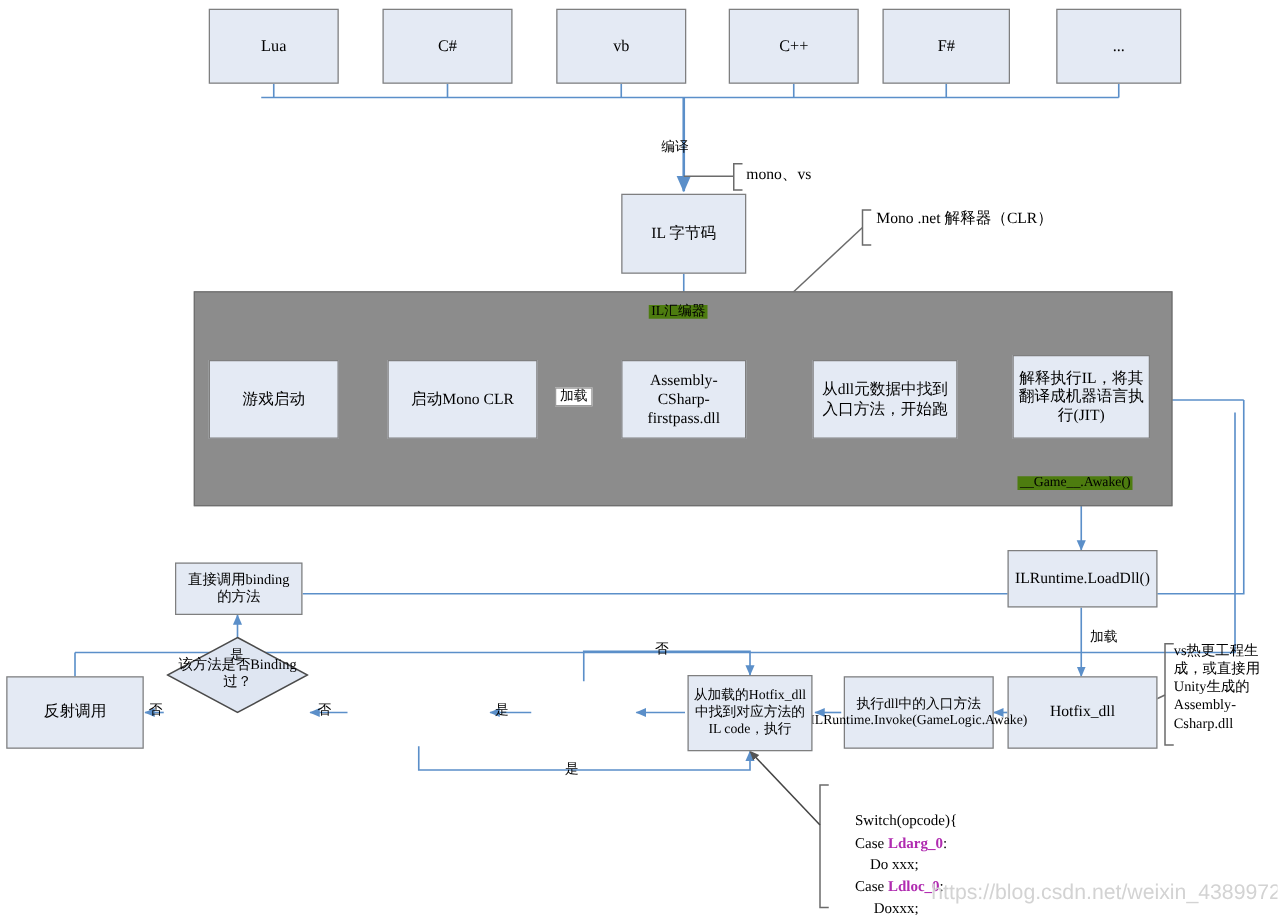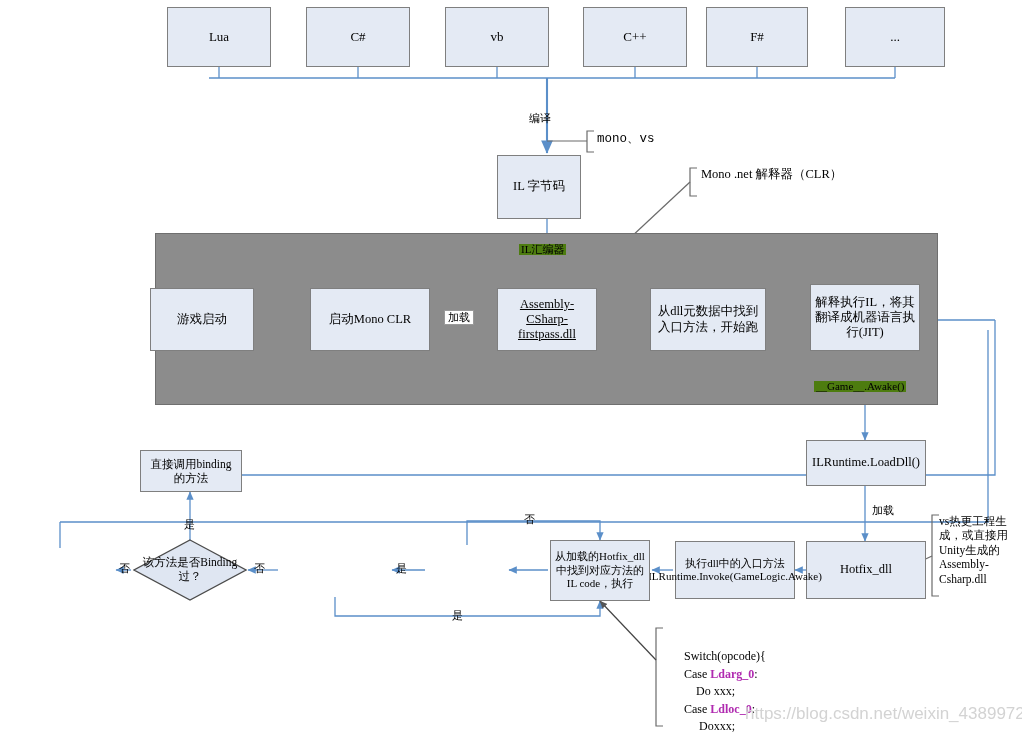--- a/index.html
+++ b/index.html
@@ -195,40 +195,40 @@
       <span>C++</span>
     </div>
   <div class="node lang" style="left:706px;top:7px;width:102px;height:60px;">
       <span>F#</span>
     </div>
   <div class="node lang" style="left:845px;top:7px;width:100px;height:60px;">
       <span>...</span>
     </div>
 
   <div class="edge-label" style="left:529px;top:113px;">编译</div>
-  <div class="note left-al" style="left:597px;top:132px;font-family:Liberation Mono, monospace;">mono、vs</div>
-
-  <div class="node" style="left:497px;top:155px;width:84px;height:64px;">
+  <div class="note left-al" style="left:597px;top:132px;">mono、vs</div>
+
+  <div class="node" style="left:497px;top:155px;width:100px;height:64px;">
       <span>IL 字节码</span>
     </div>
 
   <div class="note left-al" style="left:701px;top:167px;">Mono .net 解释器（CLR）</div>
 
   <div class="gray-panel" style="left:155px;top:233px;width:783px;height:172px;"></div>
 
   <div class="edge-label plain-white" style="left:519px;top:244px;">IL汇编器</div>
 
-  <div class="node" style="left:150px;top:288px;width:104px;height:63px;">
+  <div class="node" style="left:167px;top:288px;width:104px;height:63px;">
       <span>游戏启动</span>
     </div>
   <div class="node" style="left:310px;top:288px;width:120px;height:63px;">
       <span>启动Mono CLR</span>
     </div>
   <div class="edge-label boxed" style="left:444px;top:310px;">加载</div>
-  <div class="node" style="left:497px;top:288px;width:100px;height:63px;text-decoration:underline;">
+  <div class="node" style="left:497px;top:288px;width:100px;height:63px;">
       <span>Assembly-CSharp-firstpass.dll</span>
     </div>
   <div class="node" style="left:650px;top:288px;width:116px;height:63px;">
       <span>从dll元数据中找到入口方法，开始跑</span>
     </div>
   <div class="node" style="left:810px;top:284px;width:110px;height:67px;">
       <span>解释执行IL，将其翻译成机器语言执行(JIT)</span>
     </div>
 
   <div class="edge-label plain-white" style="left:814px;top:381px;">__Game__.Awake()</div>
@@ -244,27 +244,30 @@
 
   <div class="node" style="left:675px;top:541px;width:120px;height:58px;font-size:11px;">
       <span>执行dll中的入口方法ILRuntime.Invoke(GameLogic.Awake)</span>
     </div>
   <div class="node" style="left:550px;top:540px;width:100px;height:61px;font-size:11px;">
       <span>从加载的Hotfix_dll中找到对应方法的IL code，执行</span>
     </div>
 
 
 
-  <div class="diamond-wrap" style="left:133px;top:539px;width:114px;height:62px;font-family:Liberation Serif, serif;">
+  <div class="diamond-wrap" style="left:133px;top:509px;width:114px;height:62px;font-family:Liberation Serif, serif;">
     <svg class="diamond-shape" viewBox="0 0 114 62" preserveAspectRatio="none">
       <polygon points="57,1 113,31 57,61 1,31" fill="#dfe6f2" stroke="#4b4b4b" stroke-width="1.2"></polygon>
     </svg>
     <div class="diamond-label">该方法是否Binding过？</div>
   </div>
 
+  <div class="node" style="left:5px;top:541px;width:110px;height:58px;">
+      <span>反射调用</span>
+    </div>
   <div class="node" style="left:140px;top:450px;width:102px;height:42px;font-size:11.5px;">
       <span>直接调用binding的方法</span>
     </div>
 
   <div class="edge-label" style="left:119px;top:563px;">否</div>
   <div class="edge-label" style="left:254px;top:563px;">否</div>
   <div class="edge-label" style="left:396px;top:563px;">是</div>
   <div class="edge-label" style="left:184px;top:519px;">是</div>
   <div class="edge-label" style="left:524px;top:514px;">否</div>
   <div class="edge-label" style="left:452px;top:610px;">是</div>

